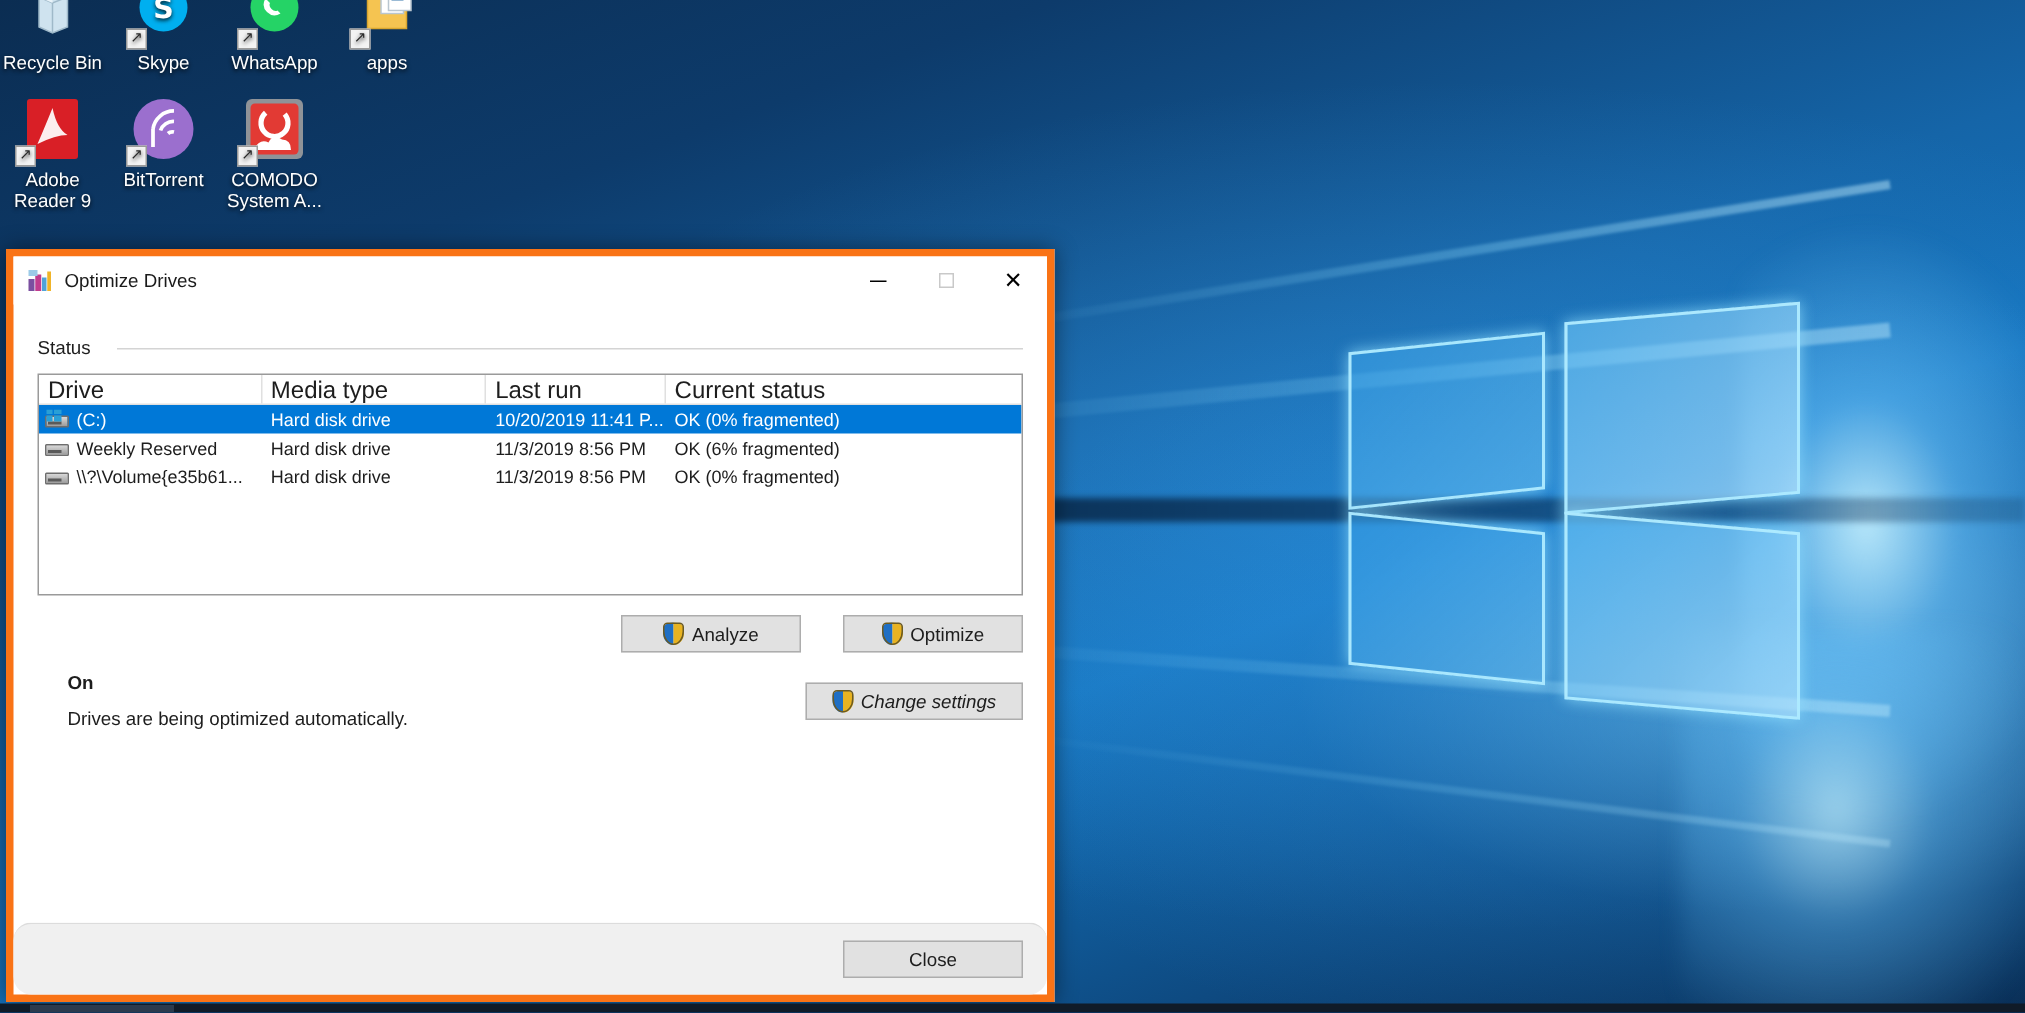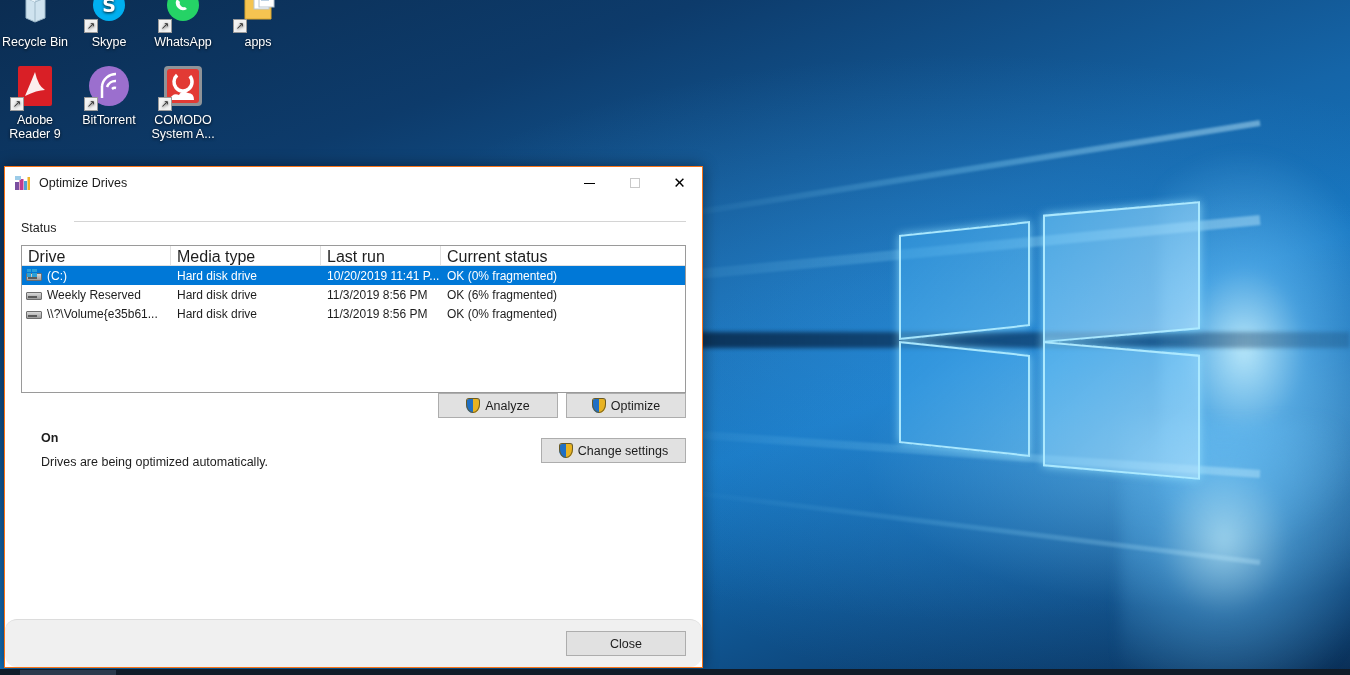--- a/index.html
+++ b/index.html
@@ -70,42 +70,42 @@
   .shortcut-arrow {
     position:absolute; left:-2px; bottom:-1px; width:14px; height:14px;
     background:#f3f3f3; border:1px solid #9a9a9a;
     display:flex; align-items:center; justify-content:center;
     font-size:10px; color:#2a2a2a; line-height:1;
   }
 
   
   #win {
     position:absolute; left:4px; top:166px; width:699px; height:502px;
-    background:#fff; border:1px solid #f97316;
+    background:#fff; border:5px solid #f97316;
     box-shadow:0 0 14px rgba(0,0,0,.45);
     display:flex; flex-direction:column;
     font-size:12.5px; color:#1d1d1d;
   }
   #titlebar {
     height:32px; background:#fff; display:flex; align-items:center;
     flex:0 0 32px; user-select:none;
   }
   #titlebar .tb-icon { width:17px; height:17px; margin:0 8px 0 9px; position:relative; }
   #titlebar .tb-text { font-size:12.5px; color:#1a1a1a; }
   .wctrls { margin-left:auto; display:flex; height:32px; }
   .wctrl { width:45px; height:32px; display:flex; align-items:center; justify-content:center; }
   .wbar { width:11px; height:1px; background:#000; }
   .wsq { width:10px; height:10px; border:1px solid #c9c9c9; }
   .wx { font-size:15px; line-height:15px; color:#000; font-family:"DejaVu Sans", sans-serif; }
 
   #wbody { flex:1 1 auto; padding:0 16px; position:relative; }
 
   .desc { margin-top:14px; font-size:12.5px; line-height:18px; color:#1d1d1d; max-width:648px; }
 
-  .sect { display:flex; align-items:flex-start; margin-top:22px; }
+  .sect { display:flex; align-items:center; margin-top:22px; }
   .sect .sect-label { font-size:12.5px; color:#1d1d1d; white-space:nowrap; }
   .sect .sect-rule { flex:1 1 auto; height:1px; background:#d4d4d4; margin-left:18px; }
 
   
   .listbox {
     margin-top:10px; height:148px; border:1px solid #9a9a9a; background:#fff;
     display:flex; flex-direction:column; overflow:hidden;
   }
   .lhead { display:flex; height:20px; border-bottom:1px solid #e0e0e0; flex:0 0 20px; }
   .lhead .hc {
@@ -126,27 +126,27 @@
     background:linear-gradient(#d8d8d8,#9d9d9d); border:1px solid #6e6e6e; border-radius:1px; }
   .drv .slot { position:absolute; left:2px; bottom:3px; width:9px; height:2px; background:#5a5a5a; }
   .drv.win .flag { position:absolute; left:1px; top:-1px; width:11px; height:9px; }
   .drv.win .flag i { position:absolute; background:#2a9fd6; }
   .drv.win .flag i:nth-child(1){left:0;top:0;width:4px;height:3.5px;}
   .drv.win .flag i:nth-child(2){left:5px;top:0;width:5px;height:3.5px;}
   .drv.win .flag i:nth-child(3){left:0;top:4.5px;width:4px;height:3.5px;}
   .drv.win .flag i:nth-child(4){left:5px;top:4.5px;width:5px;height:3.5px;}
 
   
-  .btnrow { display:flex; justify-content:flex-end; gap:8px; }
+  .btnrow { display:flex; justify-content:flex-end; gap:28px; margin-top:13px; }
   .btn {
     min-width:120px; height:25px; background:#e1e1e1; border:1px solid #adadad;
     font-size:12.5px; color:#1d1d1d; display:inline-flex; align-items:center;
     justify-content:center; gap:5px; cursor:pointer; font-family:"Liberation Sans", sans-serif;
   }
-  .btn.wide { min-width:145px; }
+  .btn.wide { min-width:145px;font-style:italic; }
 
   .shield { width:14px; height:15px; position:relative; flex:0 0 14px; }
   .shield .half { position:absolute; top:0; width:7px; height:15px; }
   .shield .l { left:0; background:#1f6fc4; border-radius:7px 0 0 7px/4px 0 0 8px; }
   .shield .r { left:7px; background:#e8b321; border-radius:0 7px 7px 0/0 4px 8px 0; }
   .shield .edge { position:absolute; inset:0; border:1px solid #6b5a22; border-radius:3px 3px 7px 7px/3px 3px 9px 9px; }
 
   
   .sched-body { position:relative; margin-top:8px; }
   .sched-body .ln { margin-left:20px; font-size:12.5px; line-height:24px; color:#1d1d1d; }

